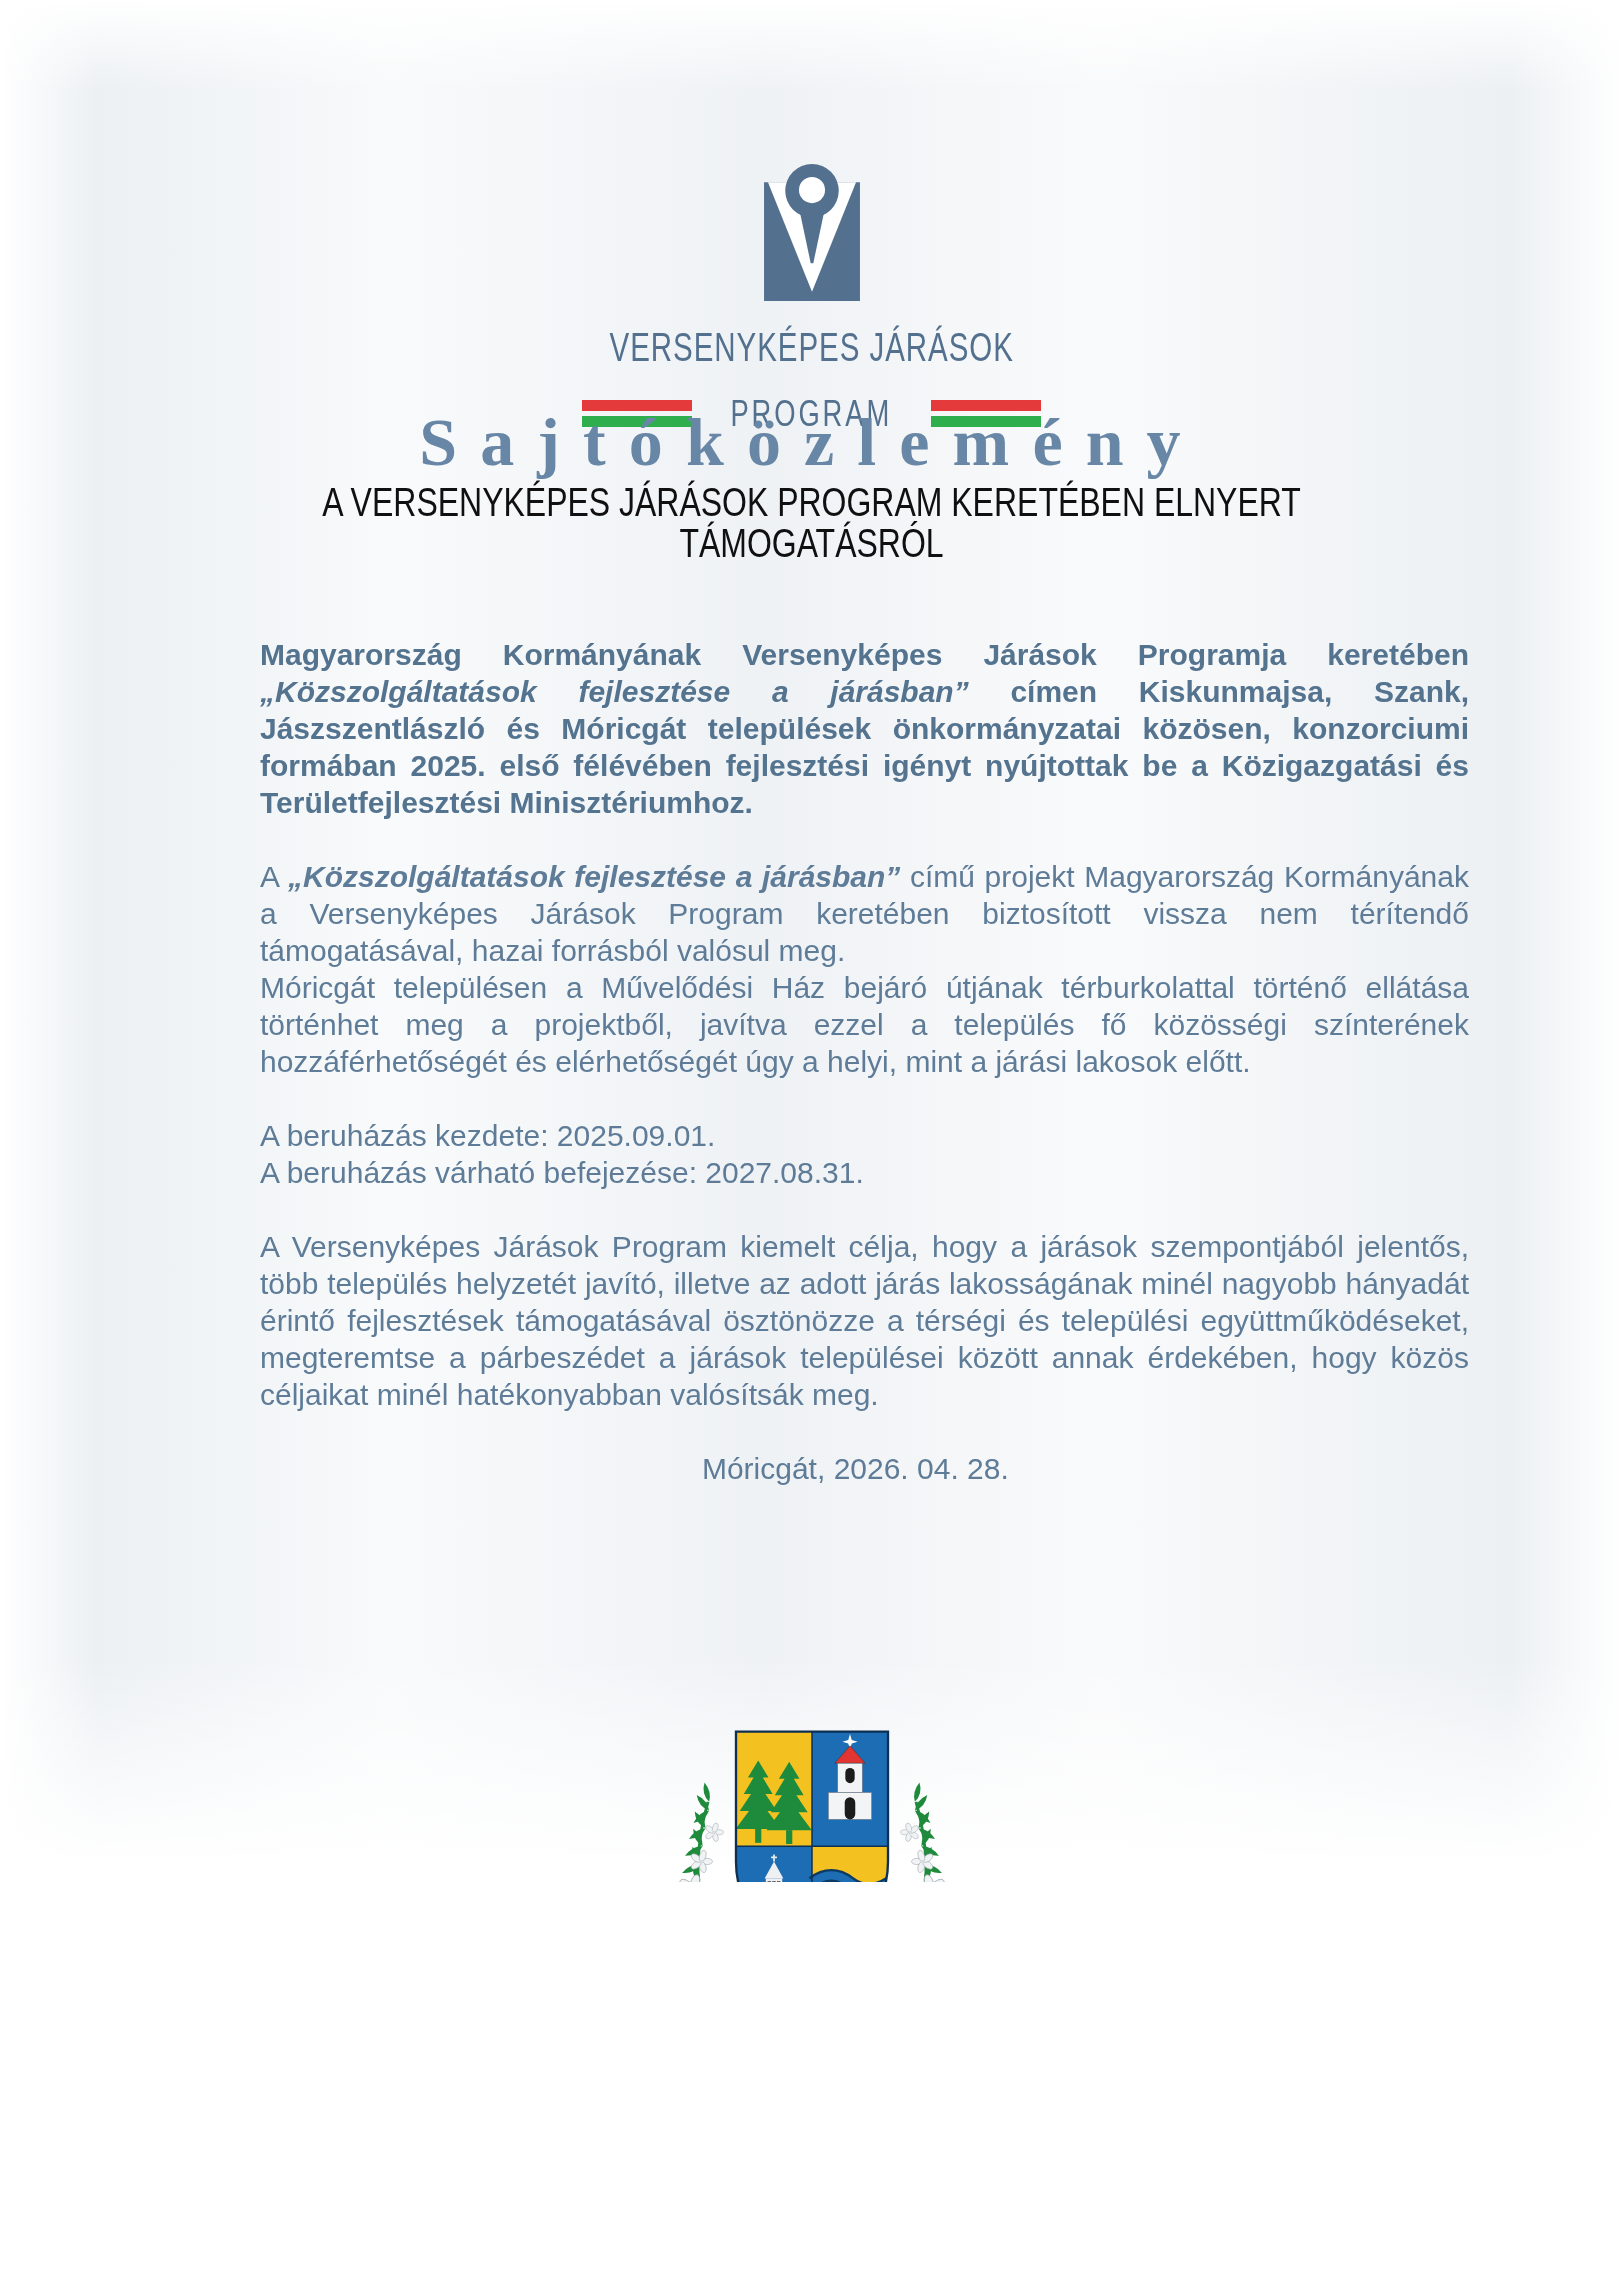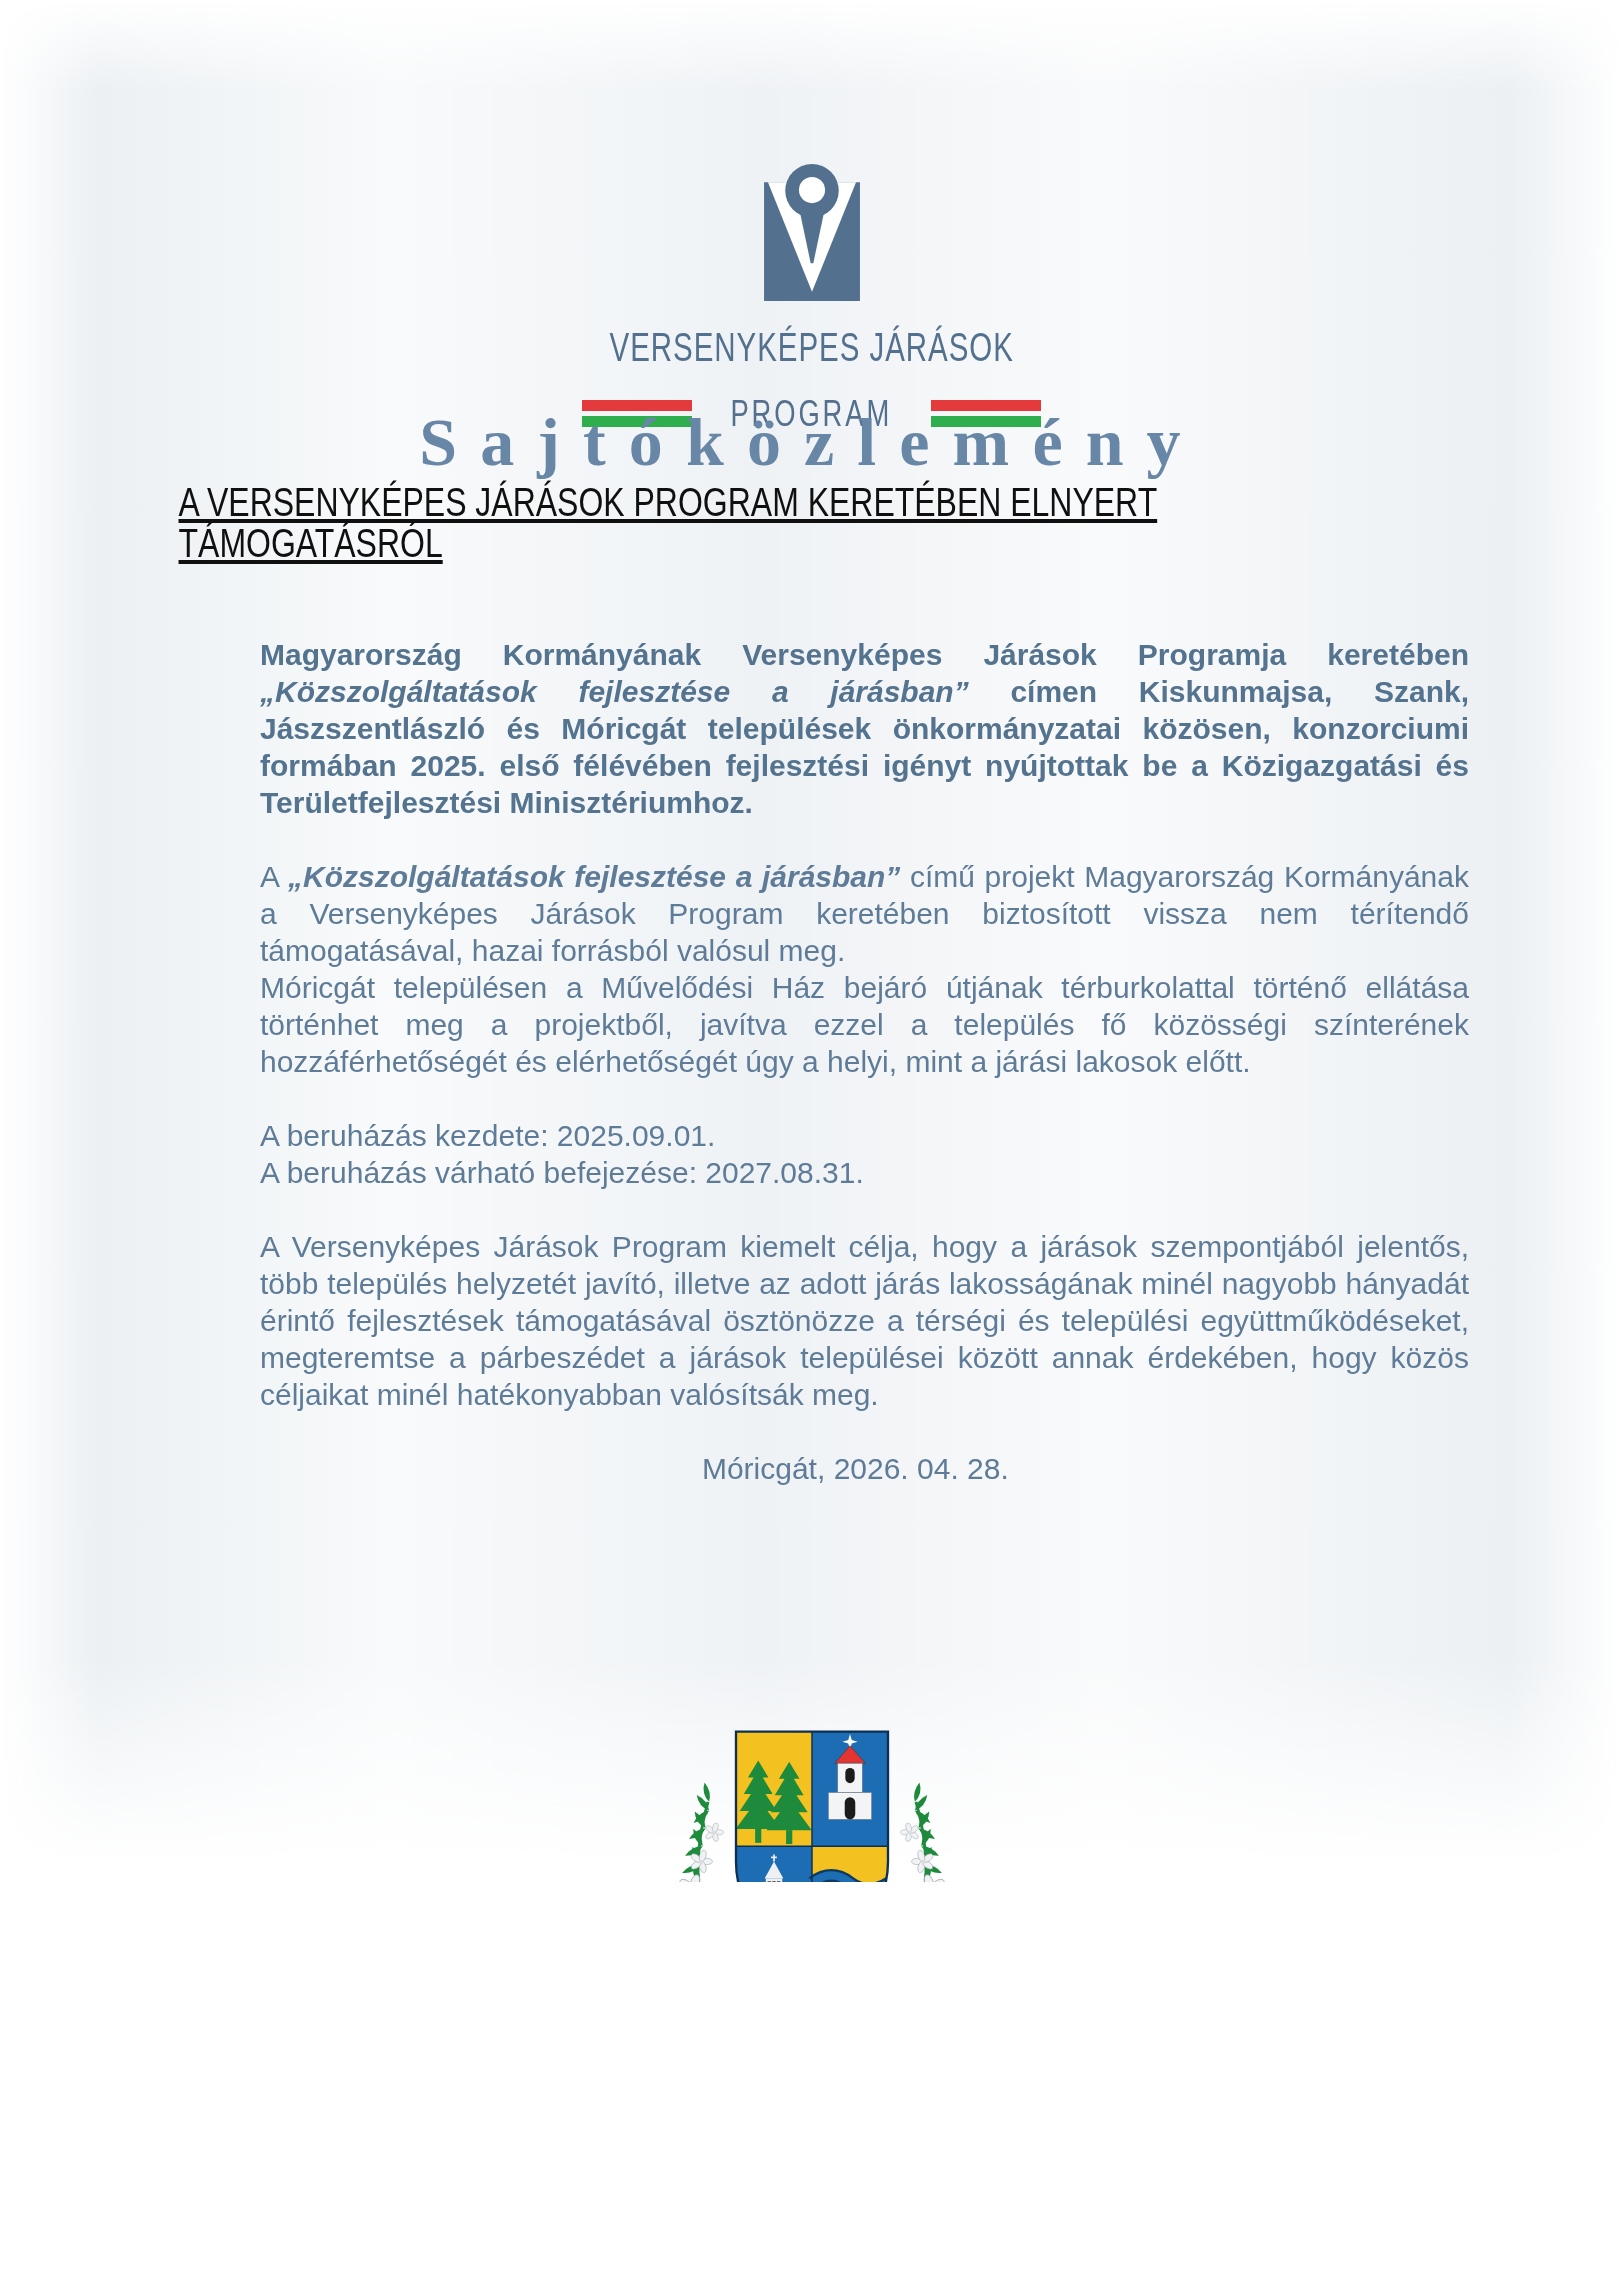--- a/index.html
+++ b/index.html
@@ -24,21 +24,21 @@
   .flag i { display:block; height:11px; }
   .flag .red { background:#e43a3c; }
   .flag .green { background:#2fae4e; }
   .logo-line2 .word { display:inline-block; font-size:37px; letter-spacing:3.9px;
                       color:#53718e; transform:scaleX(0.74); }
 
   
   .title { position:absolute; top:400px; left:0; width:100%; text-align:center;
            font-family:"Liberation Serif","DejaVu Serif",serif; font-weight:bold;
            font-size:68px; line-height:85px; letter-spacing:0.34em; color:#6886a5; }
-  .subtitle { position:absolute; top:482px; left:0; width:100%; color:#101010;text-decoration:underline; }
+  .subtitle { position:absolute; top:482px; left:0; width:100%; text-align:center; color:#101010; }
   .subtitle .sline { font-size:41px; line-height:41px; transform:scaleX(0.78);
                      transform-origin:center; white-space:nowrap; }
 
   
   .bodytext { position:absolute; top:636px; left:212px; width:1209px;
               font-size:30px; line-height:37px; color:#5e7b97; text-align:justify;margin-left:48px; }
   .bodytext p { margin:0 0 37px 0; }
   .bodytext p.tight { margin-bottom:0; }
   .lead { font-weight:bold; color:#54738f; }
   .bi { font-weight:bold; font-style:italic; }

